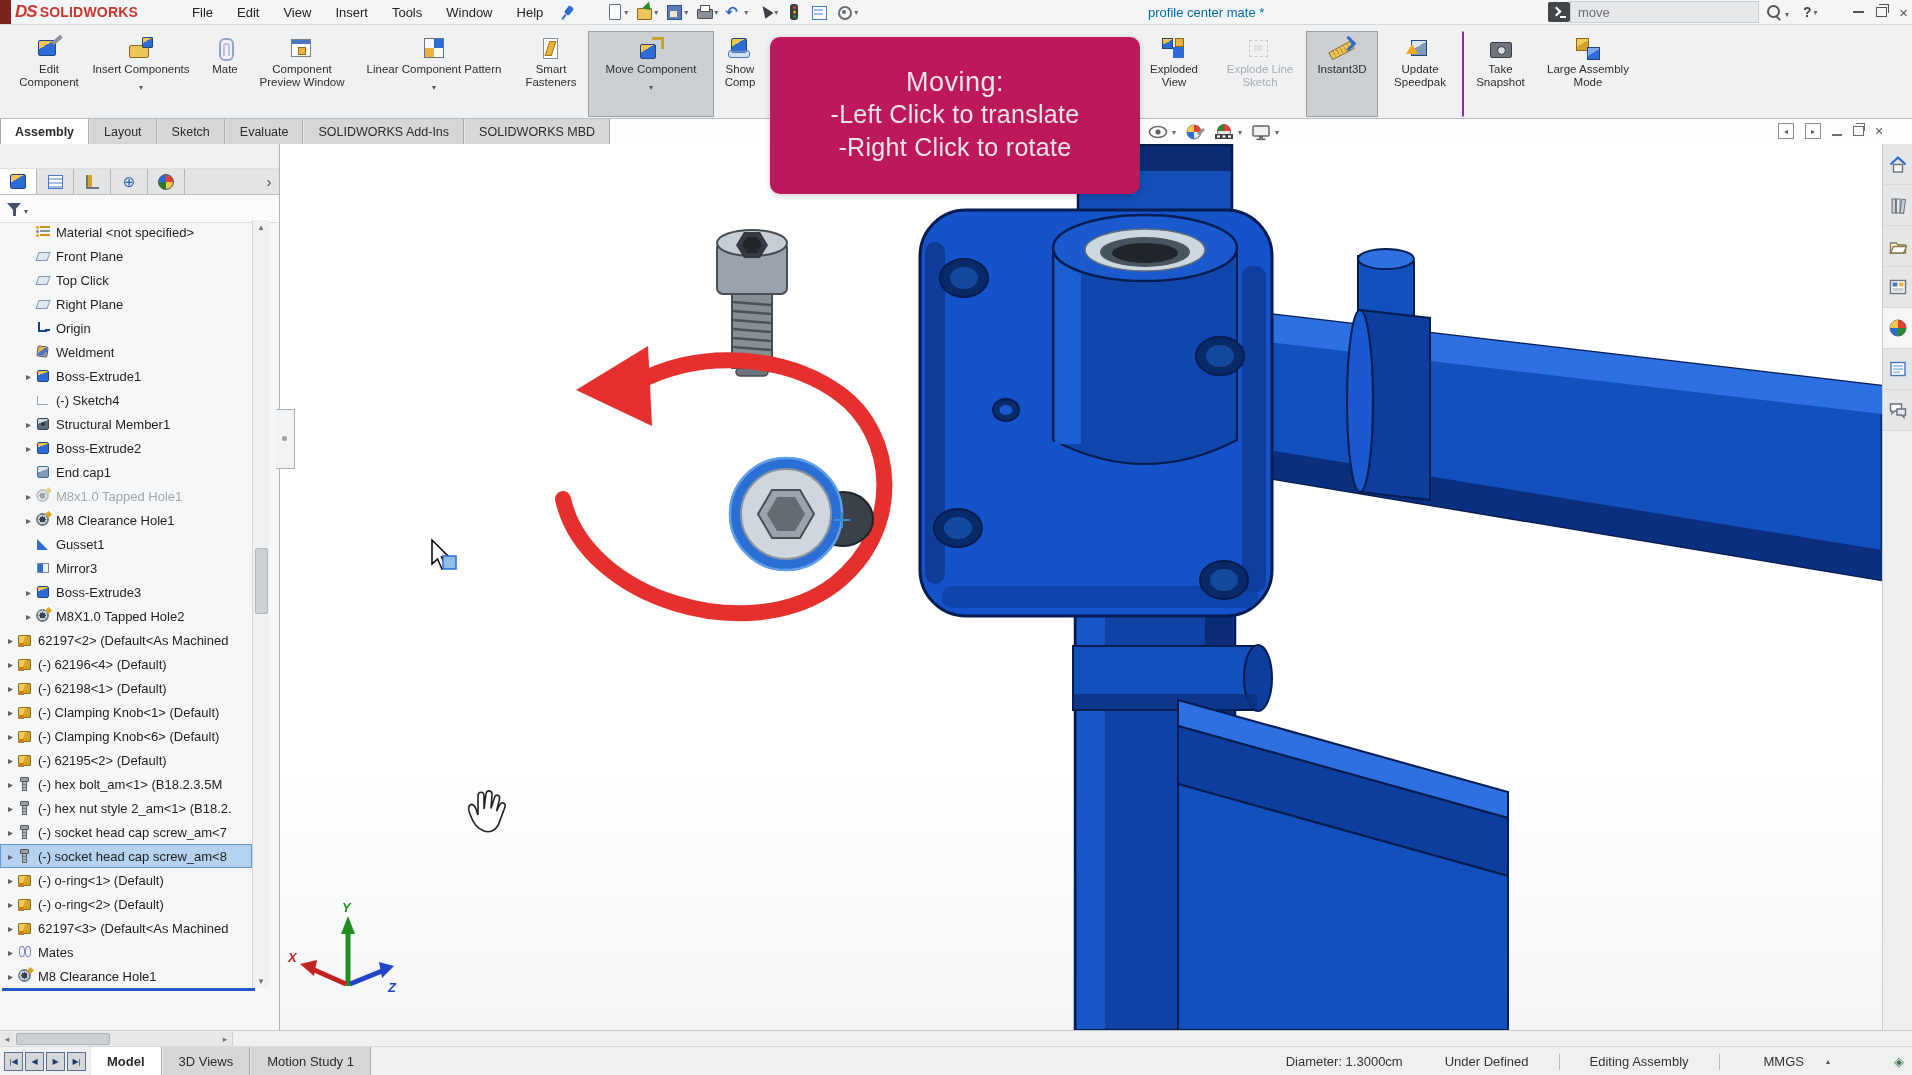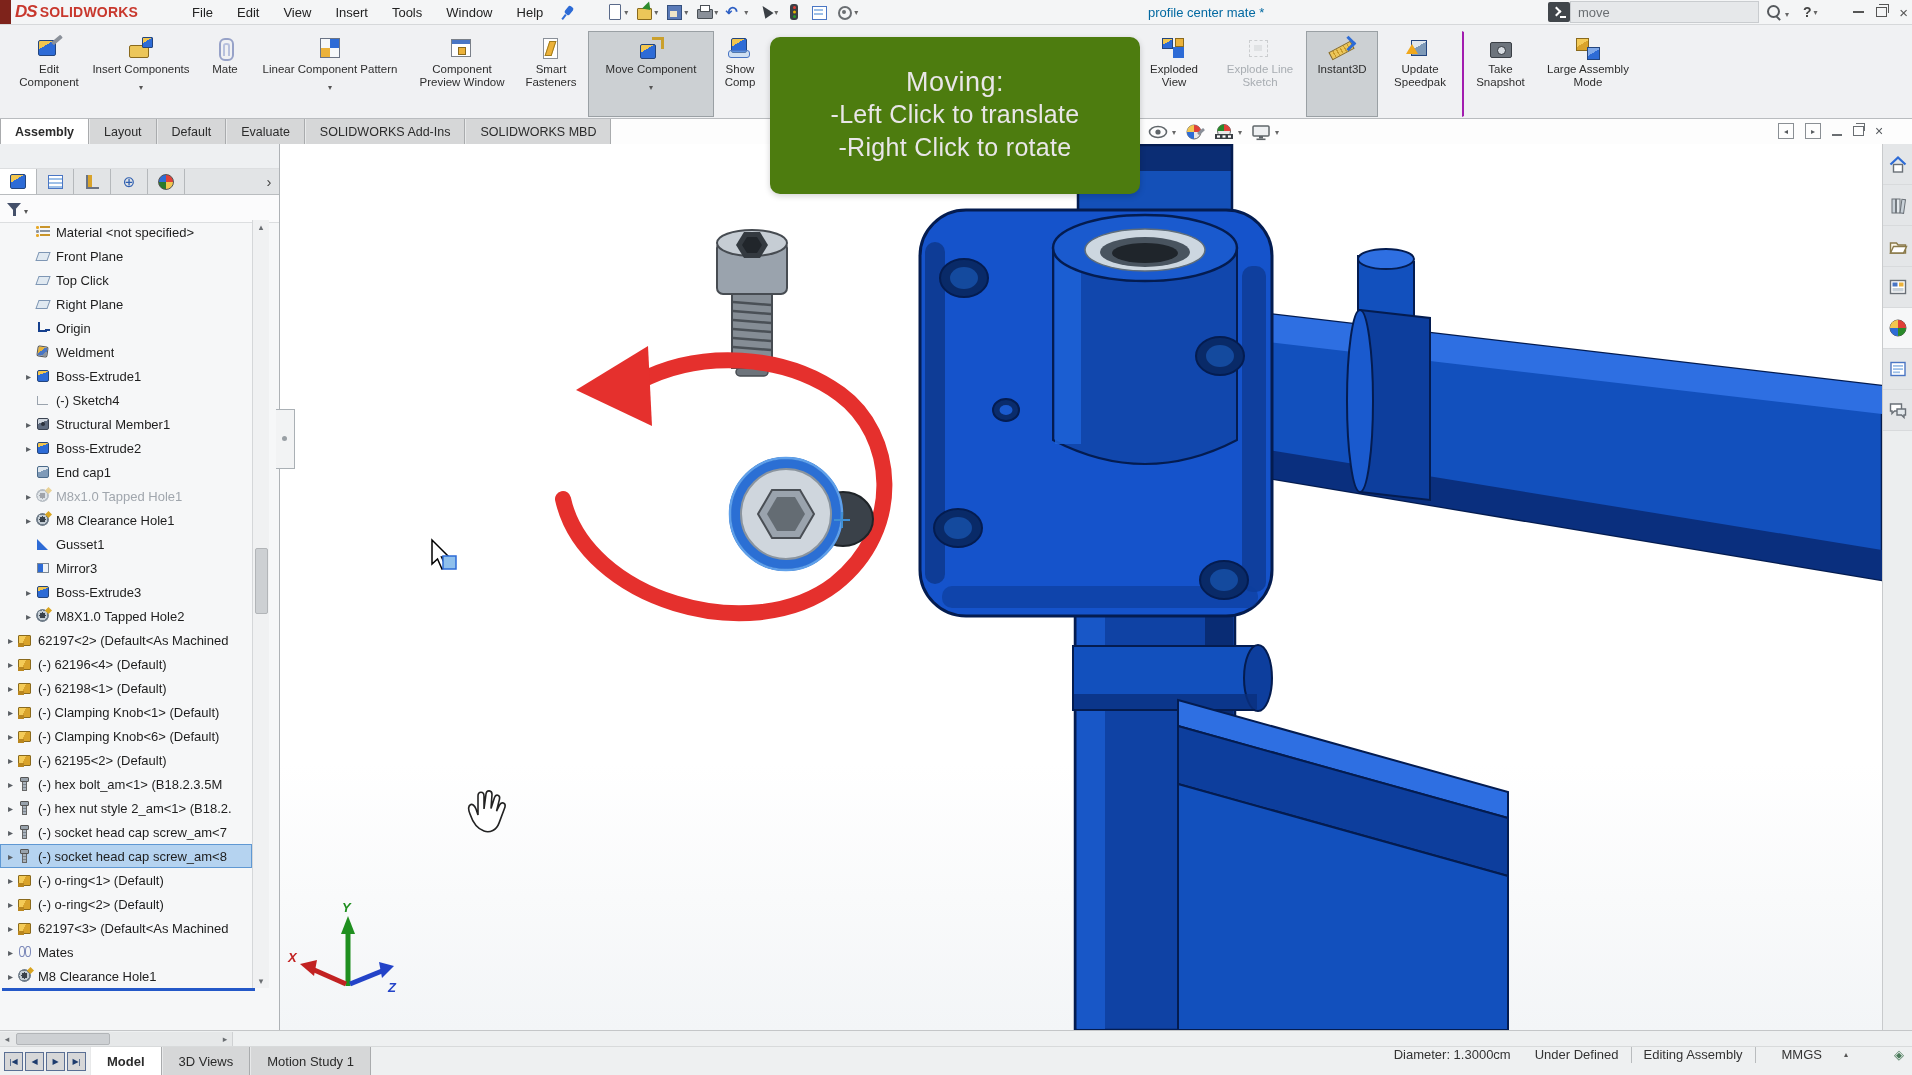--- a/index.html
+++ b/index.html
@@ -125,21 +125,21 @@
   .dc-restore{width:9px;height:8px;border:1.5px solid #6a6e72;position:relative;}
   .dc-restore::before{content:"";position:absolute;left:2px;top:-4px;width:8px;height:7px;border:1.5px solid #6a6e72;border-bottom:none;border-left:none;}
   .dc-close{font-size:14px;color:#55595d;line-height:1;}
 
   
   .viewport{position:absolute;left:280px;top:144px;width:1602px;height:886px;
     background:linear-gradient(#ffffff 0 70%,#f3f5f7);overflow:hidden;}
   .viewport svg{display:block;}
 
   
-  .overlay-tip{position:absolute;left:770px;top:37px;width:370px;height:157px;background:#4d7c0f;
+  .overlay-tip{position:absolute;left:770px;top:37px;width:370px;height:157px;background:#be185d;
     border-radius:10px;z-index:60;display:flex;flex-direction:column;align-items:center;justify-content:center;
     color:#e9e6e8;box-shadow:0 2px 6px rgba(0,0,0,.18);}
   .tip-title{font-size:27px;letter-spacing:.5px;}
   .tip-line{font-size:25px;letter-spacing:.3px;line-height:33px;}
 
   
   .fm-panel{position:absolute;left:0;top:144px;width:280px;height:886px;background:#f6f7f8;
     border-right:1px solid #aeb2b6;box-sizing:border-box;}
   .fm-blank{height:24px;background:#eef0f2;border-bottom:1px solid #dcdee0;}
   .fm-tabs{height:25px;display:flex;align-items:stretch;background:#e2e4e6;border-bottom:1px solid #b9bcbf;}
@@ -214,21 +214,21 @@
   .panel-hscroll{position:absolute;left:0;top:1px;width:232px;height:14px;background:#e6e8e9;border-right:1px solid #cfd1d3;display:flex;align-items:center;}
   .hs-left,.hs-right{width:14px;text-align:center;font-size:9px;color:#6a6e72;}
   .hs-right{margin-left:auto;}
   .hs-thumb{width:92px;height:10px;background:#cdd0d3;border:1px solid #b2b5b8;border-radius:2px;margin-left:2px;}
   .mm-row{position:absolute;left:0;top:15px;width:1912px;height:29px;display:flex;align-items:stretch;border-top:1px solid #d8dadb;}
   .mm-nav{display:flex;align-items:center;gap:2px;padding:0 4px;}
   .mm-btn{width:17px;height:17px;background:#d6d7d8;border:1px solid #5a6f94;color:#1d3c6e;font-size:8px;display:flex;align-items:center;justify-content:center;}
   .bot-tab{padding:0 16px;display:flex;align-items:center;font-size:13px;color:#2b2b2b;background:#d6d7d8;
     border-right:1px solid #a9abad;border-left:1px solid #e8e9ea;}
   .bot-tab.active{background:#fff;font-weight:bold;}
-  .statusbar{margin-left:auto;display:flex;align-items:flex-start;gap:0;font-size:13px;color:#333;padding-right:8px;}
+  .statusbar{margin-left:auto;display:flex;align-items:center;gap:18px;font-size:13px;color:#333;padding-right:8px;}
   .st-item{padding:0 12px;}
   .st-sep{width:1px;height:16px;background:#b9bcbe;}
   .st-units{display:flex;align-items:center;gap:22px;padding:0 26px;}
   .st-units::after{content:"▴";font-size:8px;color:#555;}
   .st-icon{color:#4a7a5a;font-size:13px;margin-left:20px;}
 </style>
 </head>
 <body>
 
 <div id="app">
@@ -317,32 +317,32 @@
           <span class="tb-label">Insert Components</span>
           <span class="tb-dd has-dd"></span>
         </div>
 
         <div class="tb-btn w-mate">
           <span class="tbi tbi-mate"></span>
           <span class="tb-label">Mate</span>
           <span class="tb-dd"></span>
         </div>
 
+        <div class="tb-btn w-prev">
+          <span class="tbi tbi-component-preview"></span>
+          <span class="tb-label">Component Preview Window</span>
+          <span class="tb-dd"></span>
+        </div>
+
         <div class="tb-btn w-lin">
           <span class="tbi tbi-linear-pattern"></span>
           <span class="tb-label">Linear Component Pattern</span>
           <span class="tb-dd has-dd"></span>
         </div>
 
-        <div class="tb-btn w-prev">
-          <span class="tbi tbi-component-preview"></span>
-          <span class="tb-label">Component Preview Window</span>
-          <span class="tb-dd"></span>
-        </div>
-
         <div class="tb-btn w-smart">
           <span class="tbi tbi-smart-fasteners"></span>
           <span class="tb-label">Smart Fasteners</span>
           <span class="tb-dd"></span>
         </div>
 
         <div class="tb-btn w-move pressed">
           <span class="tbi tbi-move-component"></span>
           <span class="tb-label">Move Component</span>
           <span class="tb-dd has-dd"></span>
@@ -399,21 +399,21 @@
 
         <div class="cm-tab active">
           <span>Assembly</span>
         </div>
 
         <div class="cm-tab">
           <span>Layout</span>
         </div>
 
         <div class="cm-tab">
-          <span>Default</span>
+          <span>Sketch</span>
         </div>
 
         <div class="cm-tab">
           <span>Evaluate</span>
         </div>
 
         <div class="cm-tab">
           <span>SOLIDWORKS Add-Ins</span>
         </div>
 

